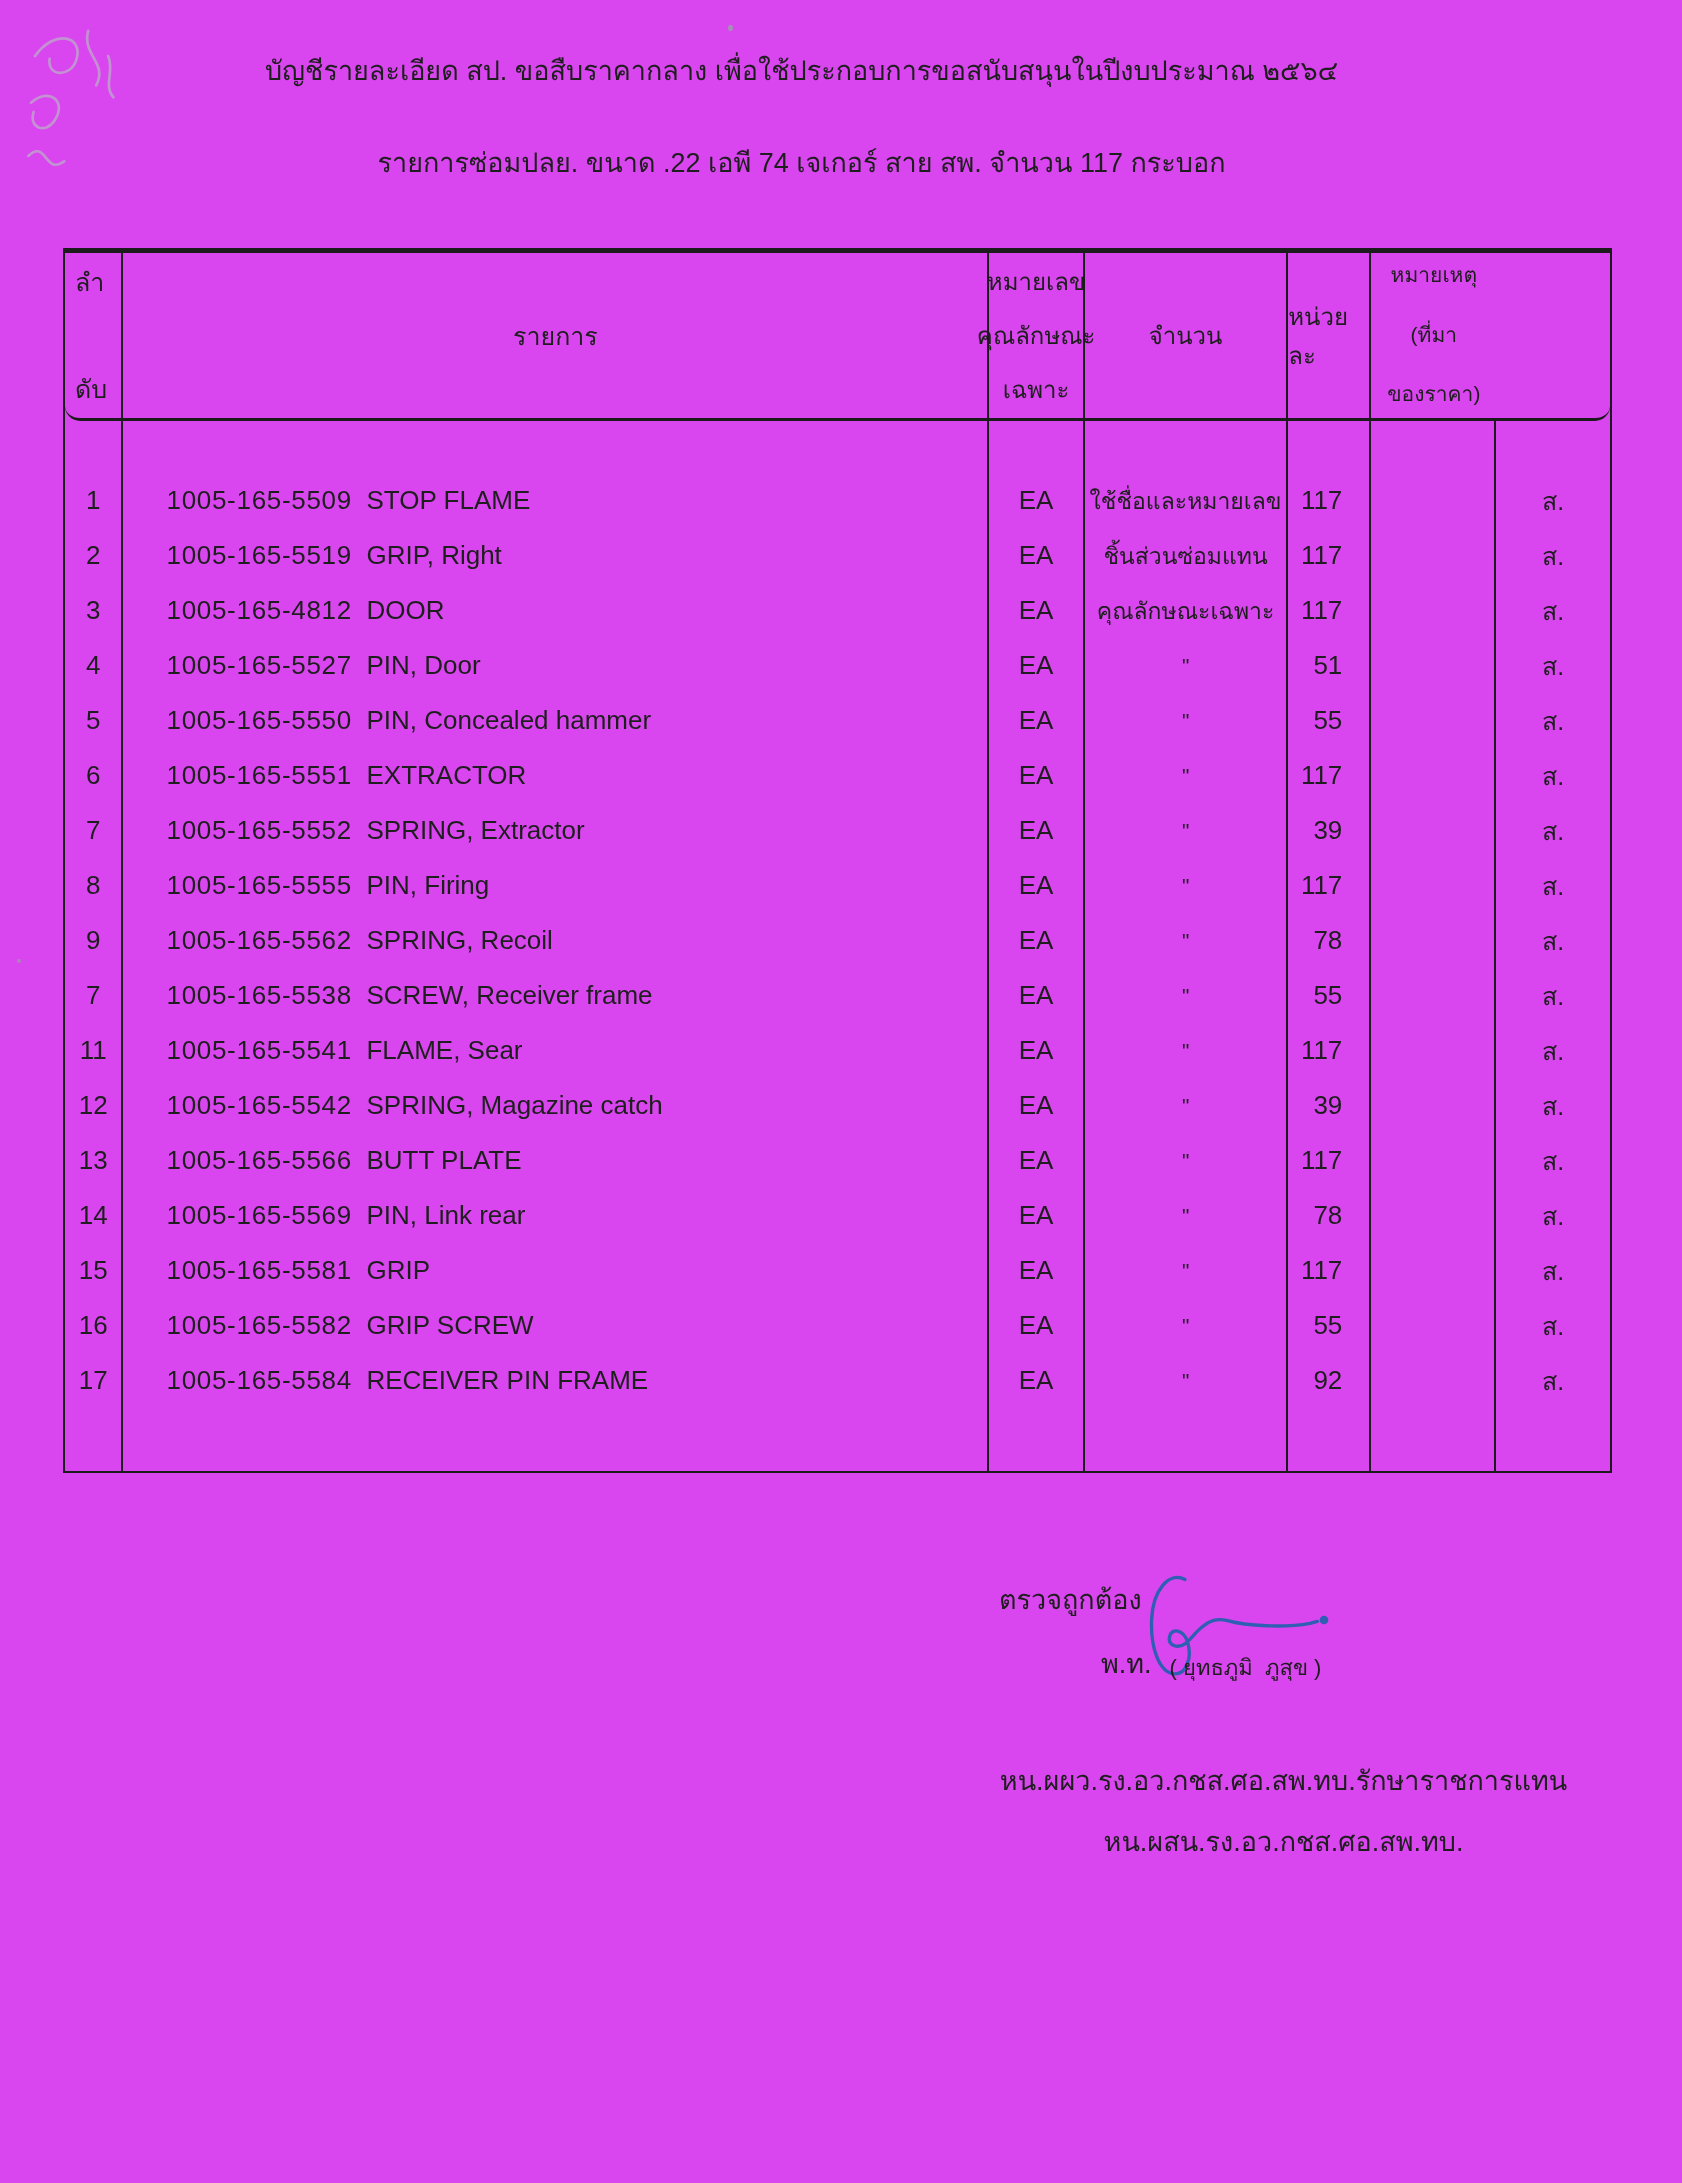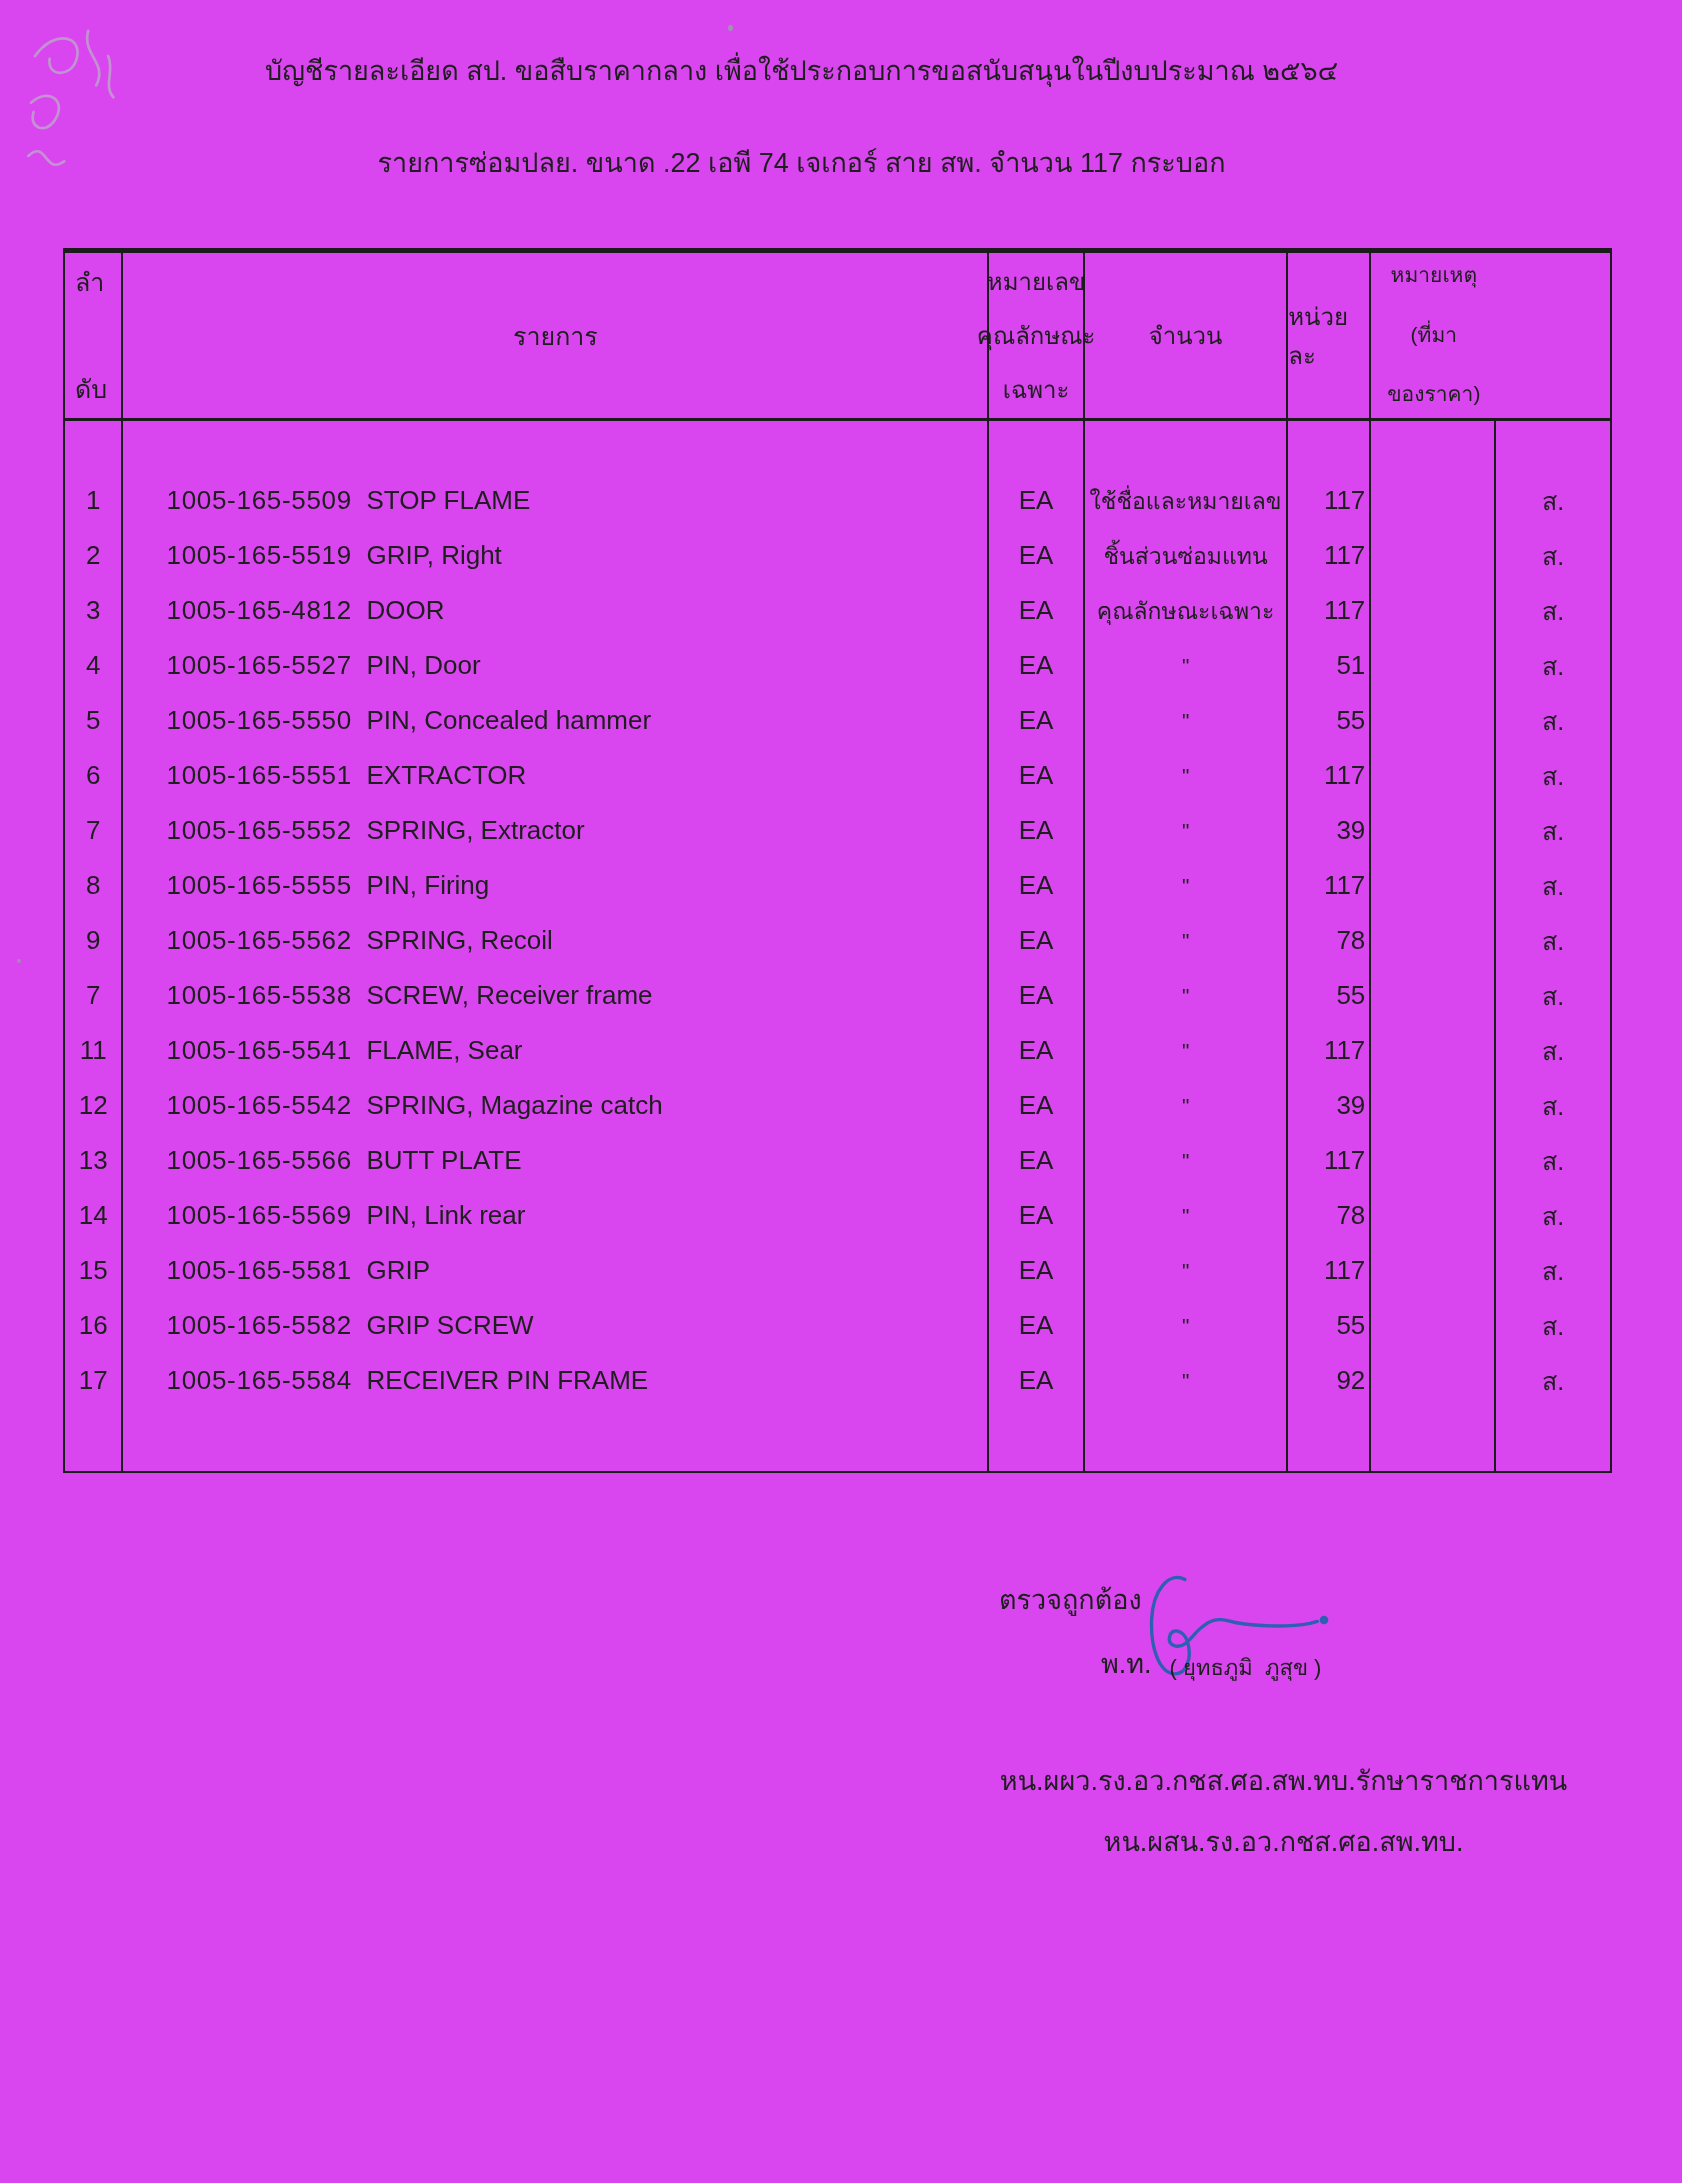--- a/index.html
+++ b/index.html
@@ -13,21 +13,21 @@
   .title-line{position:absolute;left:0;width:1603px;text-align:center;font-size:27px;}
   .title-1{top:49px;}
   .title-2{top:141px;}
 
   .doc-table{
     position:absolute;left:63px;top:248px;width:1549px;height:1225px;
     box-sizing:border-box;border:2.7px solid var(--line);border-top-width:5.3px;
     display:flex;flex-direction:column;
   }
   .thead{display:grid;grid-template-columns:var(--cols);height:165px;flex:none;
-    border-bottom:3.3px solid var(--line);}
+    border-bottom:3.3px solid var(--line);border-radius:15px;}
   .tbody{display:grid;grid-template-columns:var(--cols);
     grid-template-rows:52px repeat(17,55px) minmax(0,1fr);flex:1;}
 
   .hcell,.bcell{box-sizing:border-box;min-width:0;}
   .c0,.c1,.c2,.c3,.c4,.c5{border-right:2px solid var(--line);}
 
   .h0{display:flex;flex-direction:column;justify-content:space-between;
       padding:9.3px 2.7px 9.3px 10px;font-size:25px;}
   .h1{display:flex;align-items:center;justify-content:center;font-size:25px;}
   .h2{display:flex;align-items:center;justify-content:center;font-size:21px;white-space:nowrap;}
@@ -37,21 +37,21 @@
   .h6{display:flex;flex-direction:column;justify-content:space-between;align-items:center;
       padding:5.3px 1.3px 8px 1.3px;font-size:21px;white-space:nowrap;}
 
   .bcell{font-size:26px;display:flex;align-items:center;}
   .rownum{justify-content:center;}
   .item{padding-left:43px;}
   .pcode{width:200px;flex:none;letter-spacing:0.7px;}
   .unit{justify-content:center;}
   .spec{justify-content:center;text-align:center;font-size:23px;white-space:nowrap;}
   .spec.ditto{font-size:20.7px;}
-  .qty{justify-content:flex-end;padding-right:4px;}
+  .qty{justify-content:flex-end;padding-right:27px;}
   .remark{justify-content:center;font-size:25px;}
 
   .sig-label{position:absolute;left:999px;top:1578px;font-size:27px;}
   .sig-rank{position:absolute;left:1101px;top:1642px;font-size:27px;}
   .sig-svg{position:absolute;left:1121px;top:1566px;width:213px;height:120px;}
   .sig-svg path,.sig-svg circle{stroke:var(--ink);}
   .sig-svg circle{fill:var(--ink);}
   .sig-name{position:absolute;left:929px;top:1650px;width:633px;text-align:center;
     font-size:22px;white-space:pre;}
   .sig-pos1{position:absolute;left:967px;top:1759px;width:633px;text-align:center;font-size:27px;}

